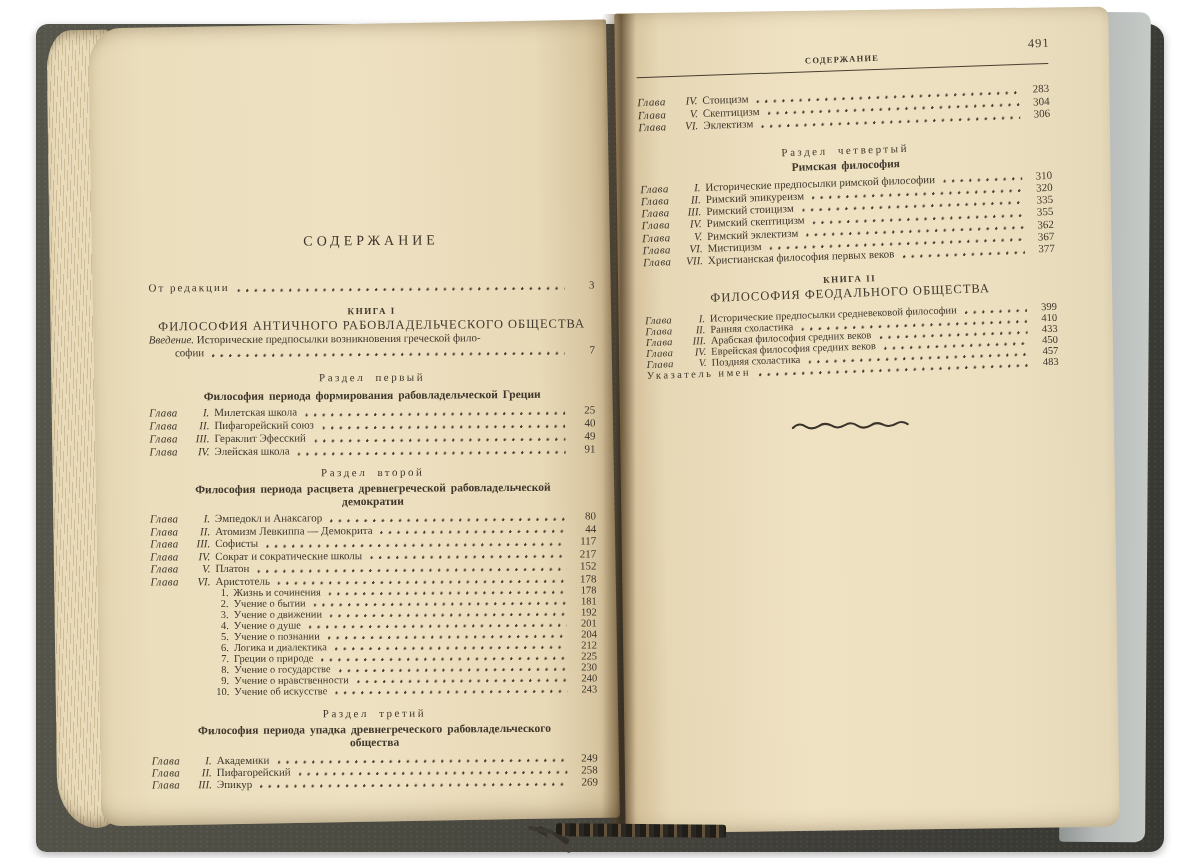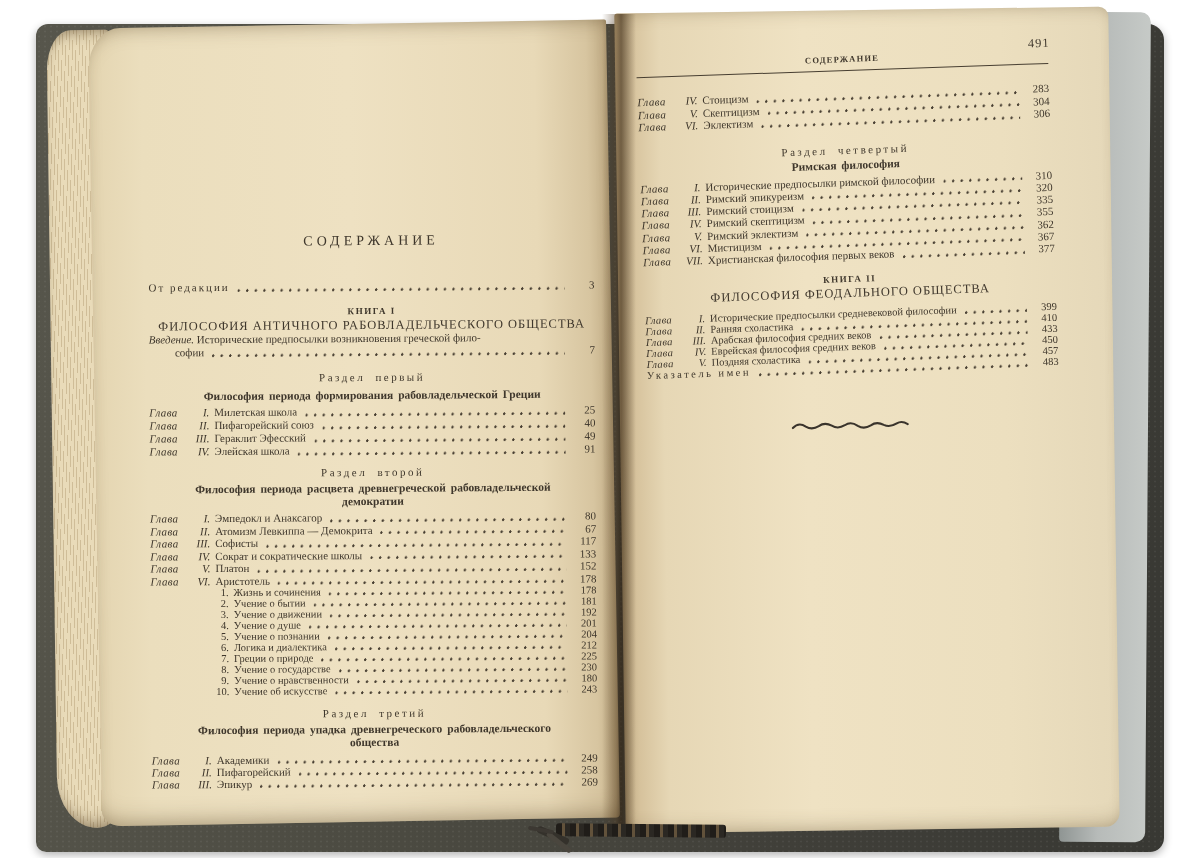--- a/index.html
+++ b/index.html
@@ -165,35 +165,35 @@
           <span class="rn">I.</span>
           <span class="tt">Эмпедокл и Анаксагор</span>
           <span class="dots"></span>
           <span class="pg">80</span>
         </div>
       <div class="row">
           <span class="gl">Глава</span>
           <span class="rn">II.</span>
           <span class="tt">Атомизм Левкиппа — Демокрита</span>
           <span class="dots"></span>
-          <span class="pg">67</span>
+          <span class="pg">44</span>
         </div>
       <div class="row">
           <span class="gl">Глава</span>
           <span class="rn">III.</span>
           <span class="tt">Софисты</span>
           <span class="dots"></span>
           <span class="pg">117</span>
         </div>
       <div class="row">
           <span class="gl">Глава</span>
           <span class="rn">IV.</span>
           <span class="tt">Сократ и сократические школы</span>
           <span class="dots"></span>
-          <span class="pg">133</span>
+          <span class="pg">217</span>
         </div>
       <div class="row">
           <span class="gl">Глава</span>
           <span class="rn">V.</span>
           <span class="tt">Платон</span>
           <span class="dots"></span>
           <span class="pg">152</span>
         </div>
       <div class="row">
           <span class="gl">Глава</span>
@@ -249,21 +249,21 @@
       <div class="srow">
           <span class="sn">8.</span>
           <span class="tt">Учение о государстве</span>
           <span class="dots"></span>
           <span class="pg">230</span>
         </div>
       <div class="srow">
           <span class="sn">9.</span>
           <span class="tt">Учение о нравственности</span>
           <span class="dots"></span>
-          <span class="pg">180</span>
+          <span class="pg">240</span>
         </div>
       <div class="srow">
           <span class="sn">10.</span>
           <span class="tt">Учение об искусстве</span>
           <span class="dots"></span>
           <span class="pg">243</span>
         </div>
     </div>
 
     <div class="rzd rzd3">Раздел третий</div>

